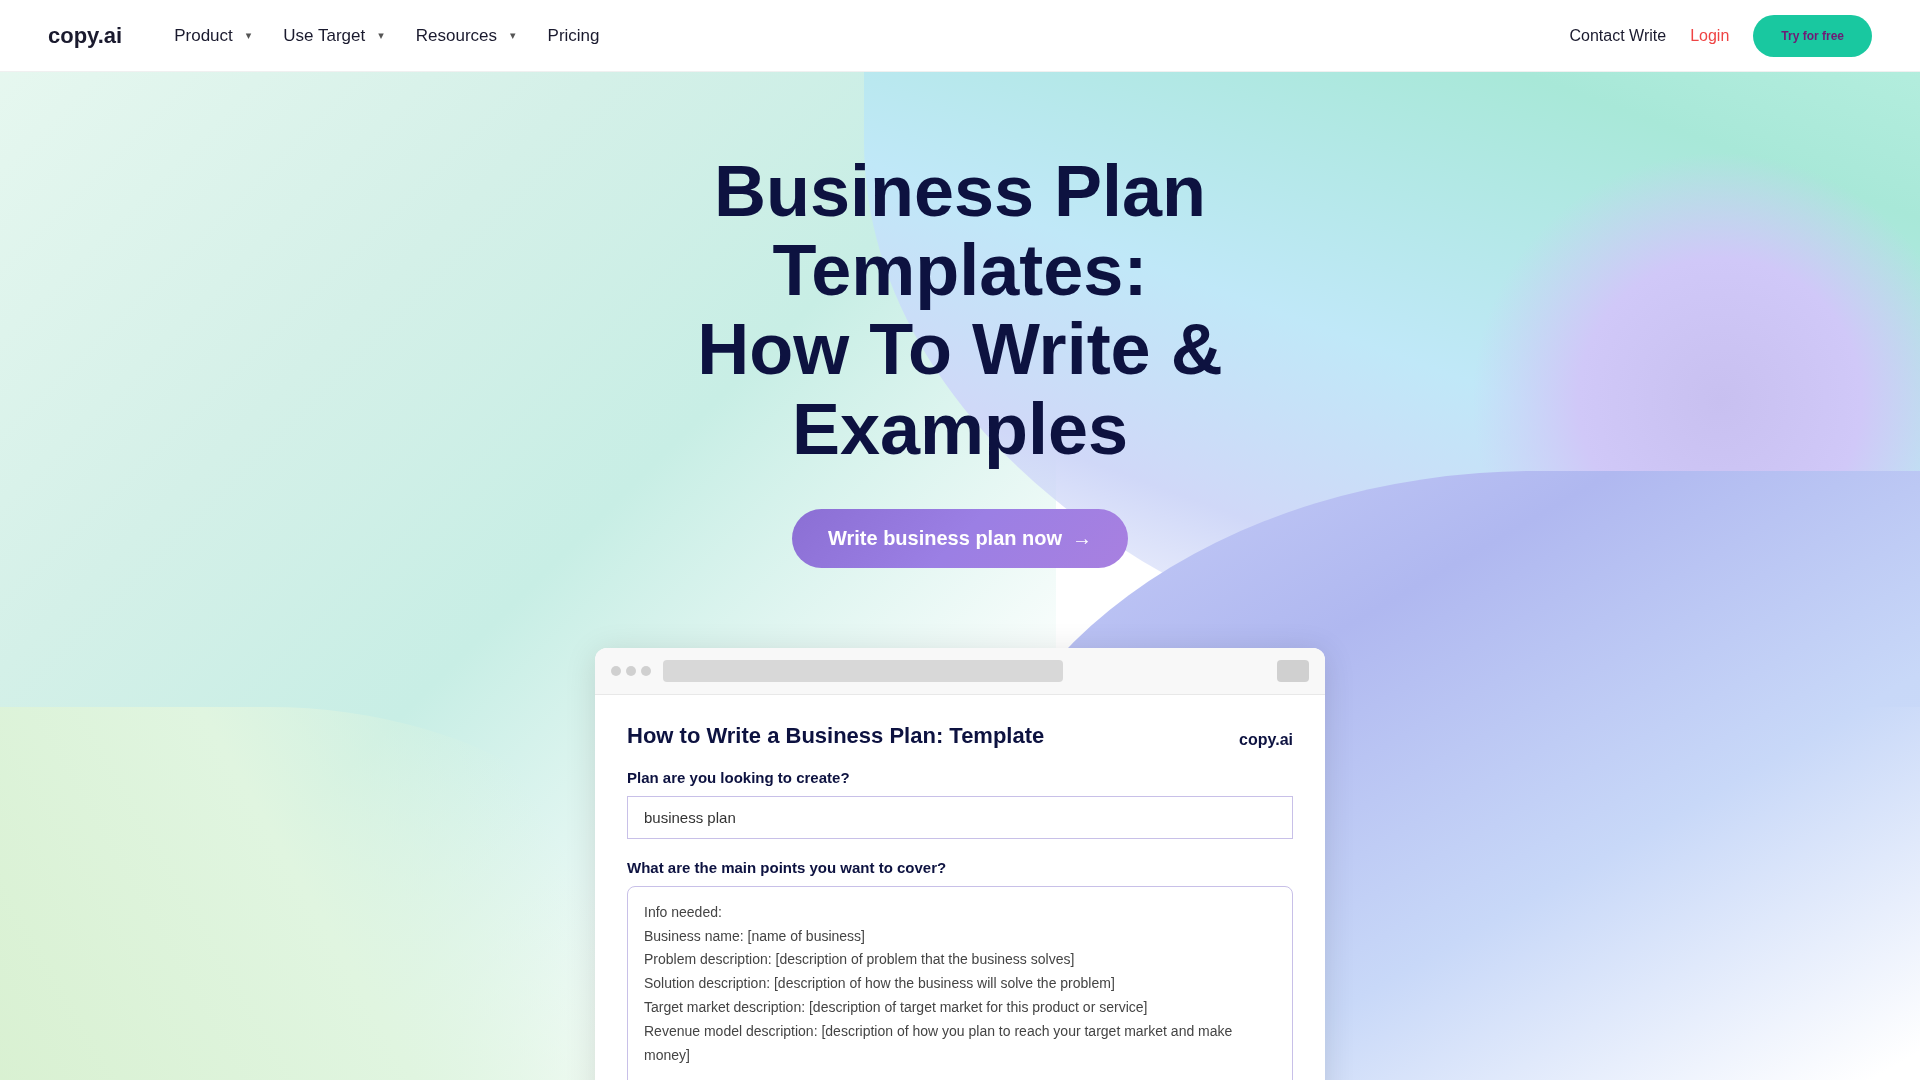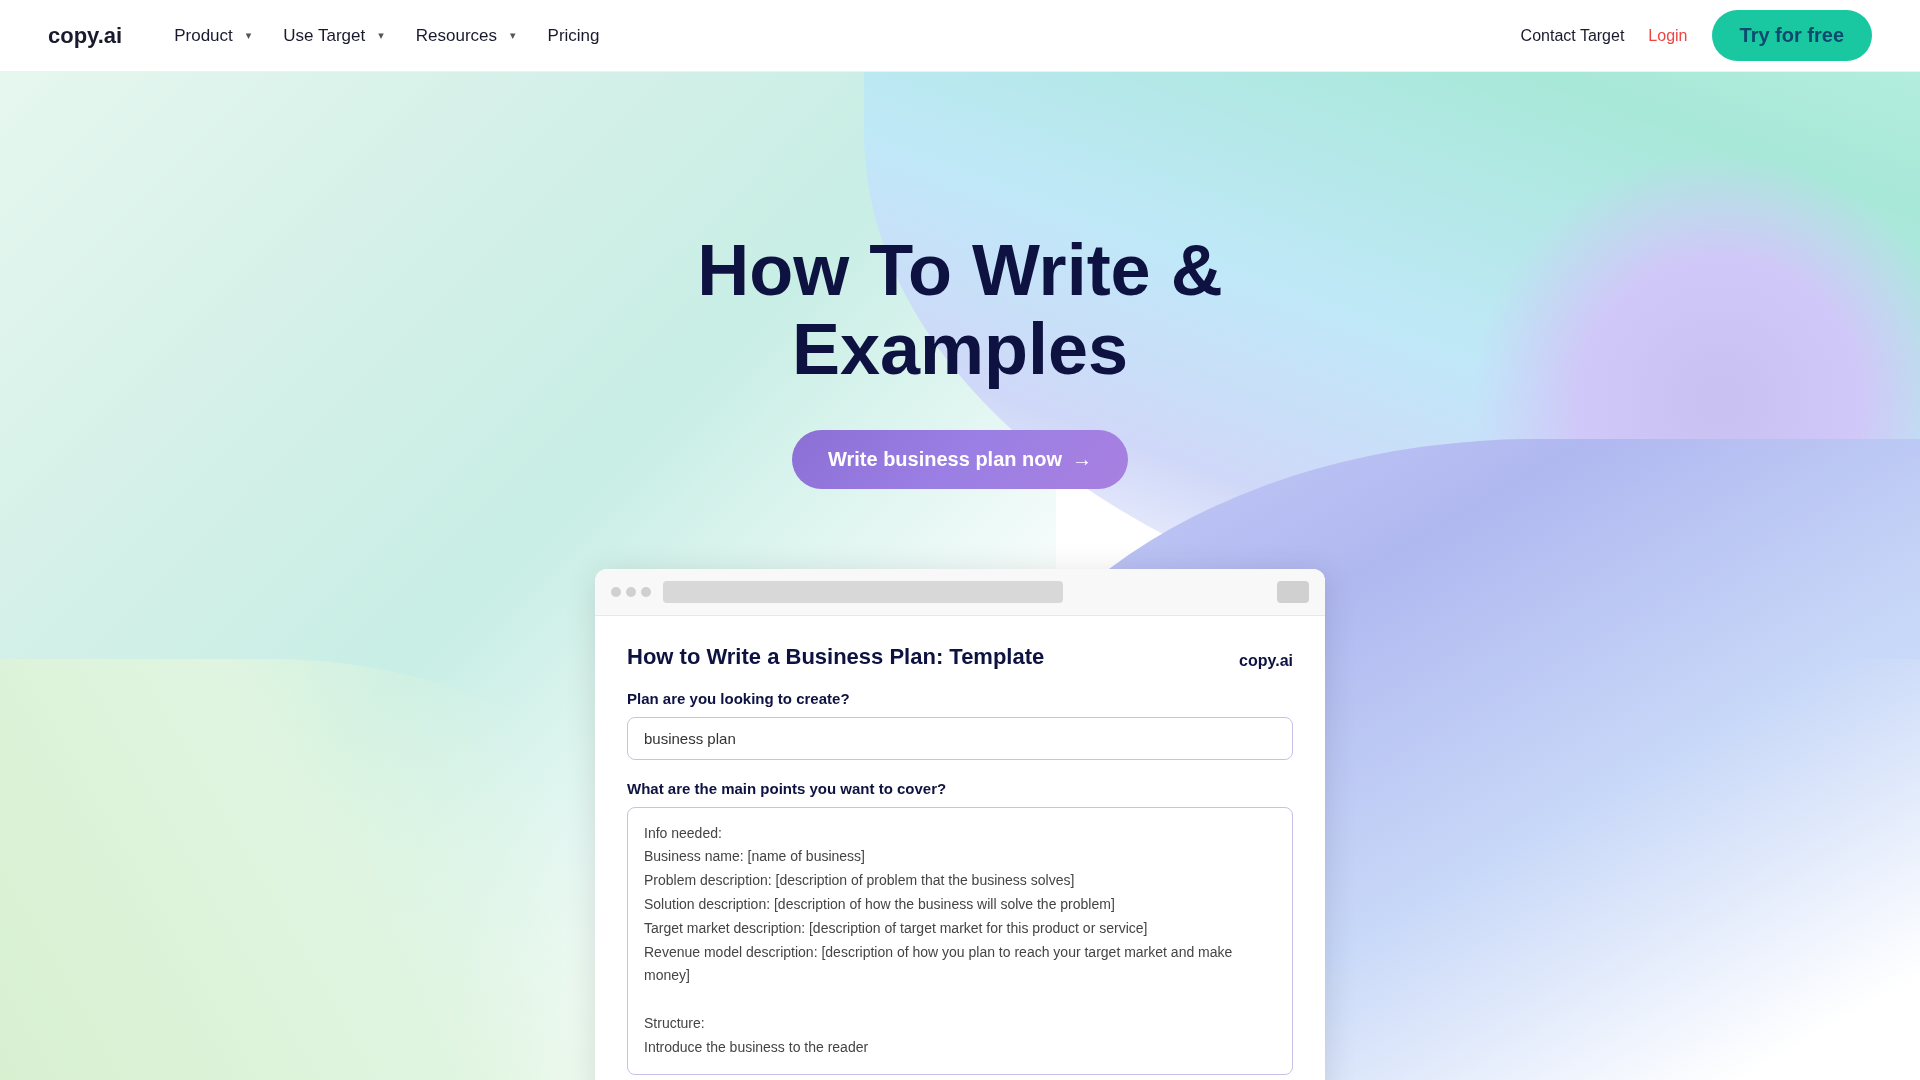--- a/index.html
+++ b/index.html
@@ -22,25 +22,25 @@
       font-size: 17px; font-weight: 500; color: #1a1a2e;
       padding: 8px 12px; cursor: pointer;
       border-radius: 6px;
     }
     .chevron { font-size: 11px; color: #555; }
     .header-right { display: flex; align-items: center; gap: 24px; }
     .contact-sales { font-size: 16px; color: #1a1a2e; cursor: pointer; font-weight: 500; }
     .login { font-size: 16px; color: #ef4444; cursor: pointer; font-weight: 500; }
     .try-free-btn {
       background: #19c8a0;
-      color: #0c4a6e;
+      color: #701a75;
       border: none;
       border-radius: 50px;
       padding: 14px 28px;
-      font-size: 20px;
+      font-size: 12px;
       font-weight: 600;
       cursor: pointer;
     }
 
     
     .hero {
       position: relative;
       min-height: 1080px;
       display: flex;
       flex-direction: column;
@@ -158,21 +158,21 @@
       margin-left: auto;
     }
     .card-body { padding: 28px 32px 24px; }
     .card-header { display: flex; align-items: flex-end; justify-content: space-between; margin-bottom: 20px; }
     .card-title { font-size: 22px; font-weight: 700; color: #0d1240; }
     .card-logo { font-size: 16px; font-weight: 700; color: #0d1240; }
     .field-label { font-size: 15px; font-weight: 600; color: #0d1240; margin-bottom: 10px; }
     .field-input {
       width: 100%;
       border: 1.5px solid #c8c0e8;
-      border-radius: 8px;
+      border-radius: 0;
       padding: 12px 16px;
       font-size: 15px;
       color: #333;
       background: #fff;
       margin-bottom: 20px;
     }
     .field-textarea-text {
       border: 1.5px solid #c8c0e8;
       border-radius: 8px;
       padding: 14px 16px;
@@ -201,39 +201,39 @@
       <div class="nav-item">
         <span>Resources</span>
         <span class="chevron">▾</span>
       </div>
       <div class="nav-item">
         <span>Pricing</span>
       </div>
     </nav>
   </div>
   <div class="header-right">
-    <span class="contact-sales">Contact Target</span>
+    <span class="contact-sales">Contact Write</span>
     <span class="login">Login</span>
     <button class="try-free-btn">Try for free</button>
   </div>
 </header>
 
 <section class="hero">
 
   <div class="bg-teal-tl"></div>
   <div class="bg-blob-tl"></div>
   <div class="bg-circle-tr"></div>
   <div class="bg-blob-tr"></div>
   <div class="bg-circle-mr"></div>
   <div class="bg-blob-br"></div>
   <div class="bg-blob-bl"></div>
 
   <div class="hero-content">
     <h1 class="hero-title">
-      <br>
+      <span>Business Plan Templates:</span><br>
       <span>How To Write &amp; Examples</span>
     </h1>
     <button class="cta-btn">
       <span>Write business plan now</span>
       <span>→</span>
     </button>
   </div>
 
   <div class="template-card-wrapper">
     <div class="template-card">

